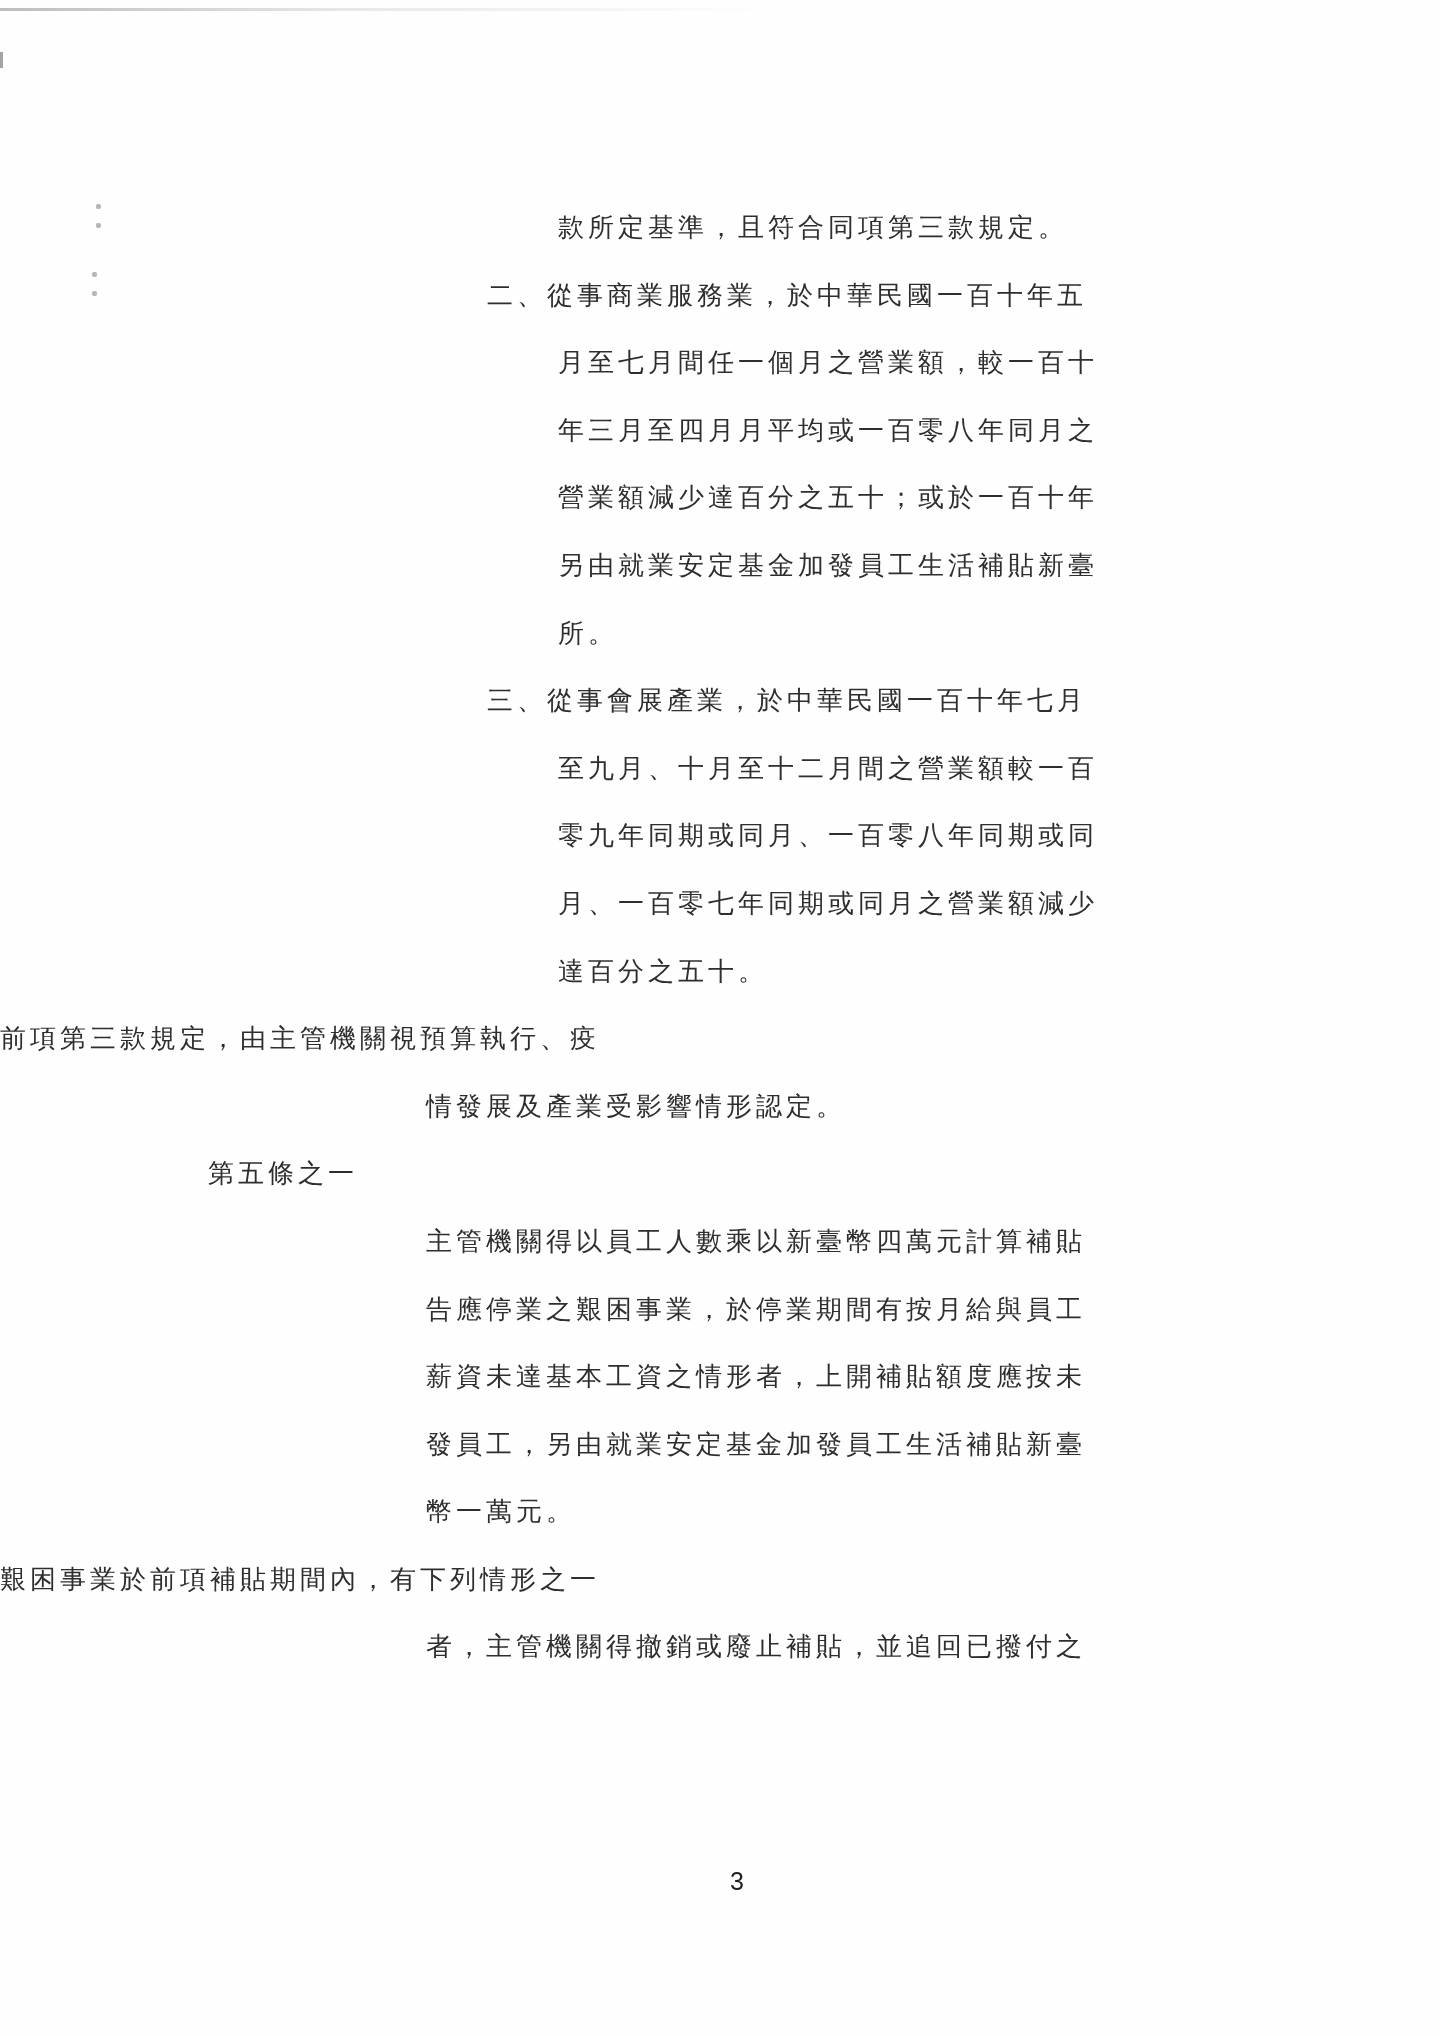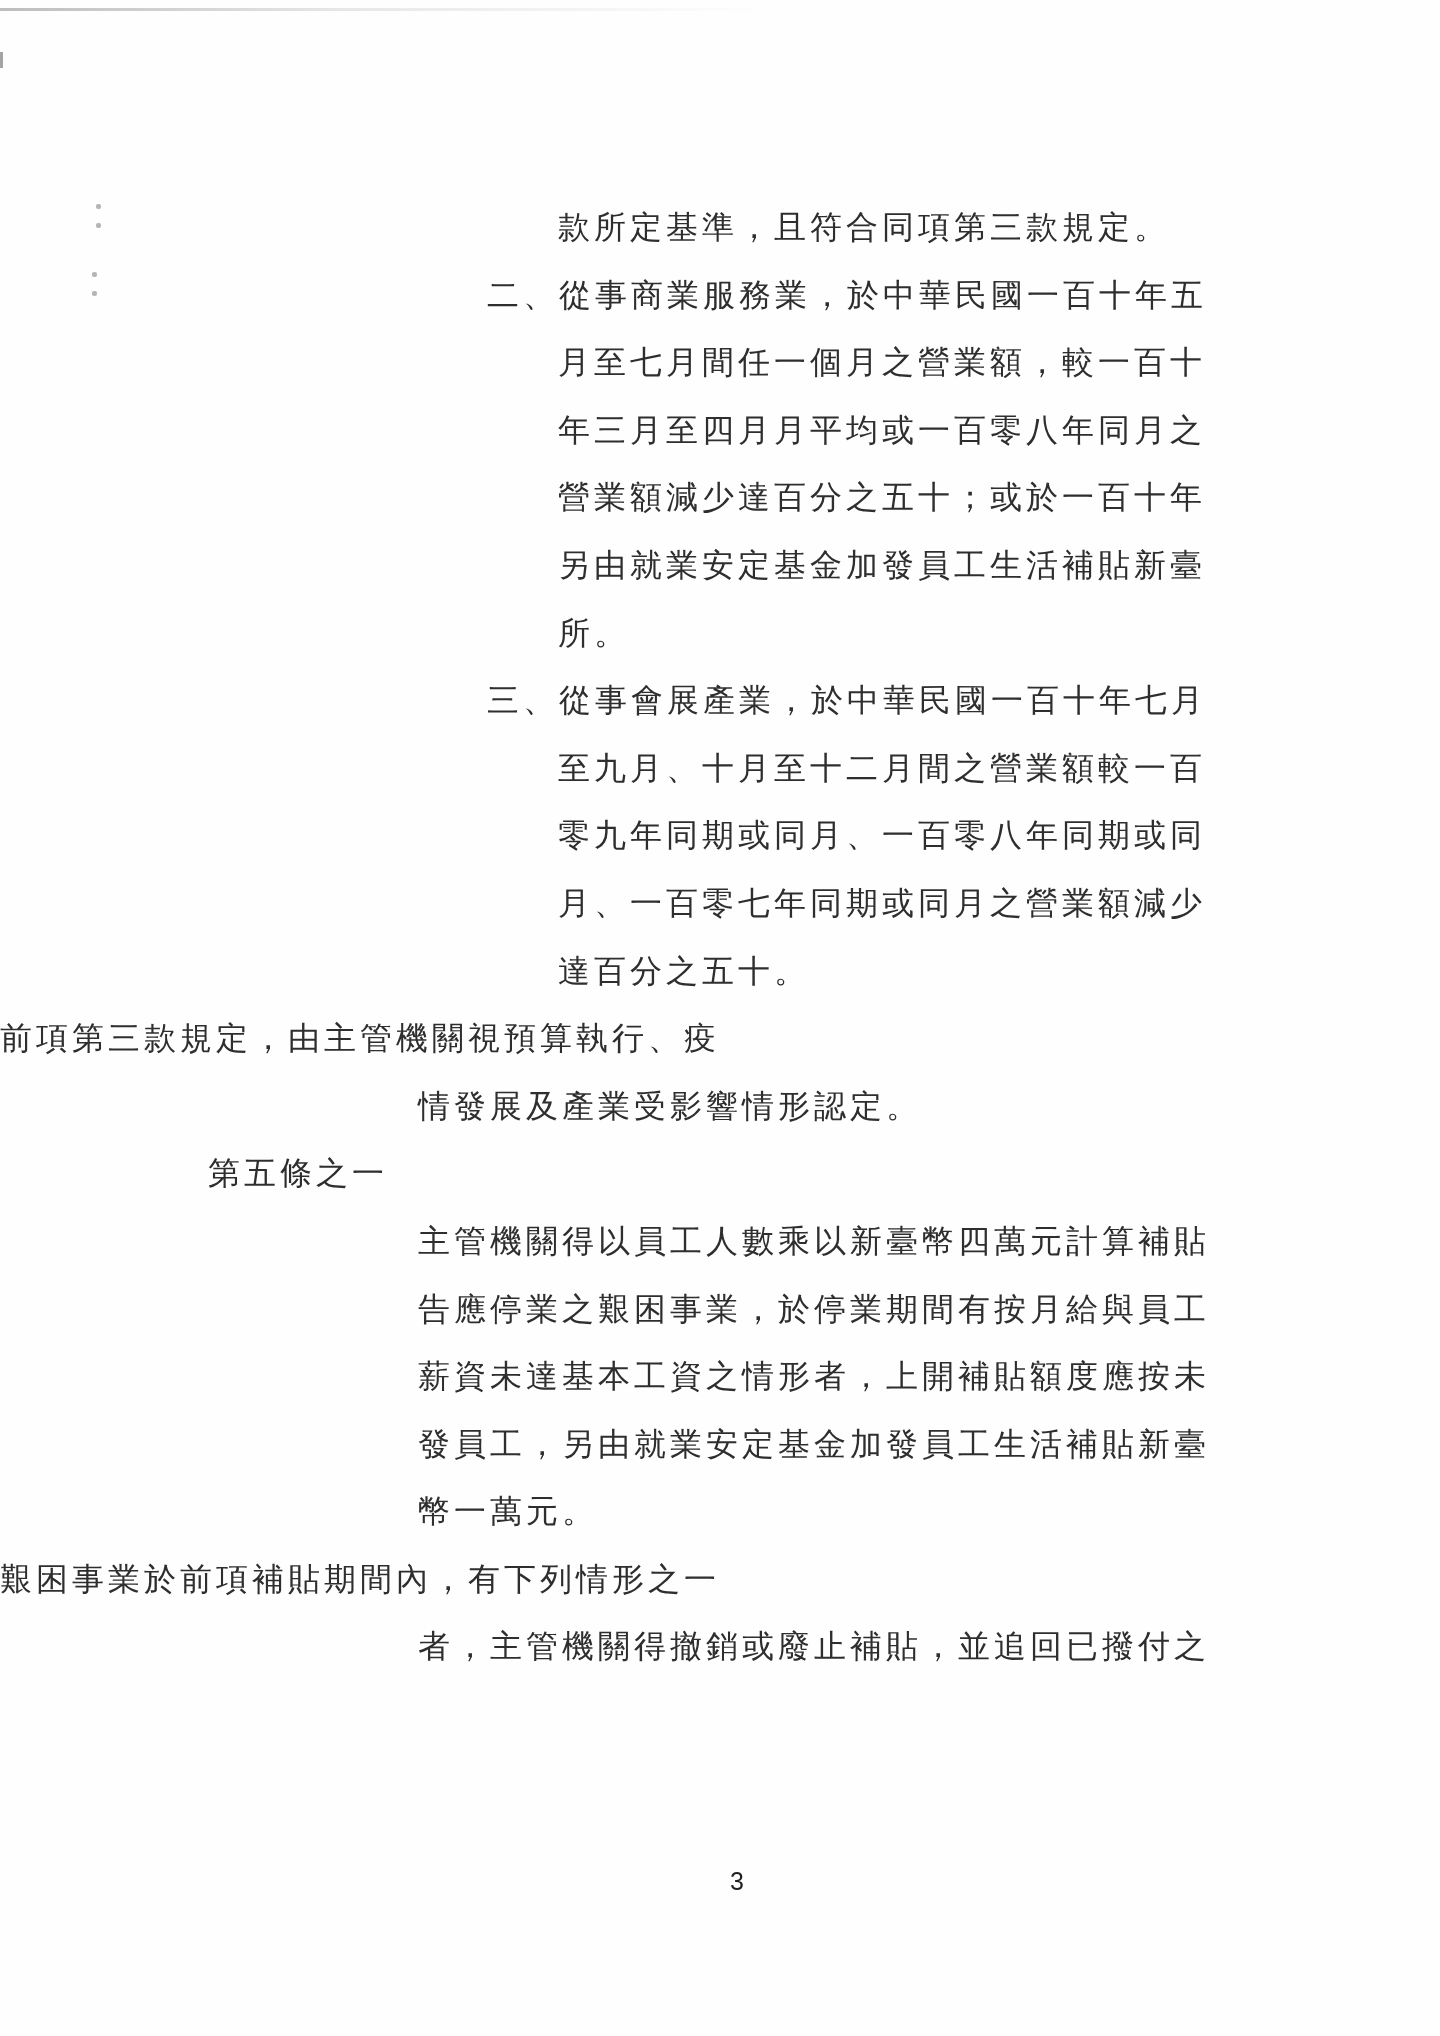--- a/index.html
+++ b/index.html
@@ -49,28 +49,28 @@
   .textblock {
     position: absolute;
     top: 194px;
     left: 0;
     right: 0;
   }
   .line {
     height: 67.6px;
     line-height: 67.6px;
     white-space: nowrap;
-    font-size: 32px;
+    font-size: 26px;
     letter-spacing: 4px;
     color: #2e2e2e;
   }
   .ind-item         { padding-left: 487px; }
   .ind-item-content { padding-left: 558px; }
   .ind-para         { }
-  .ind-body         { padding-left: 418px; }
+  .ind-body         { padding-left: 418px; margin-left: 8px; }
   .ind-article      { padding-left: 483px; position: relative; text-align: right; }
   .article-label {
     position: absolute;
     left: 208px; top: 0;
     letter-spacing: 4px;
   }
   .page-num {
     position: absolute;
     top: 1866px;
     left: 697px;

